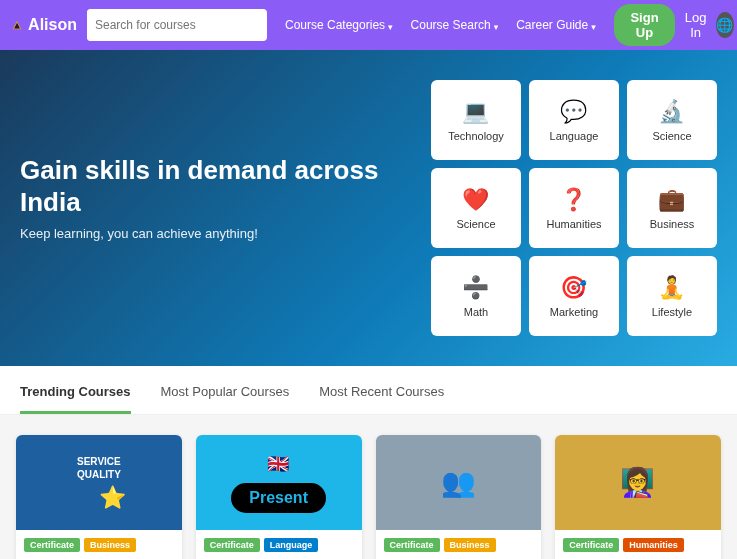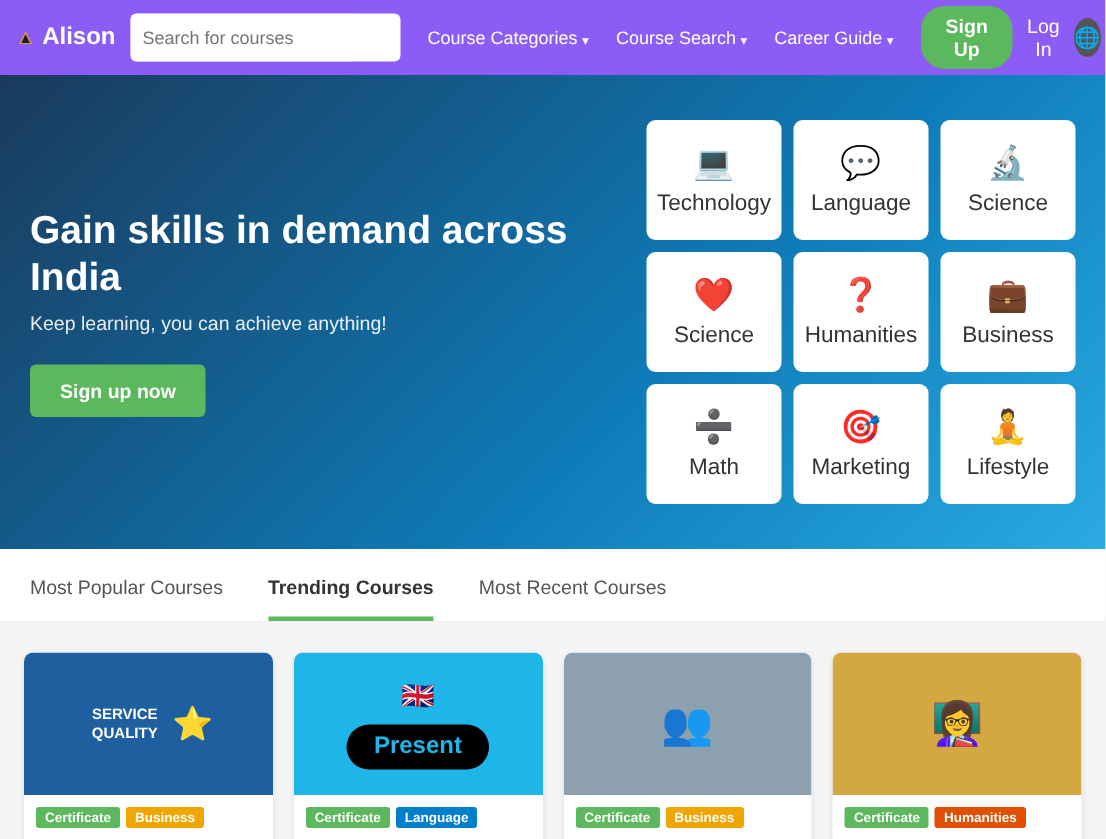--- a/index.html
+++ b/index.html
@@ -159,21 +159,21 @@
       align-items: center;
       justify-content: center;
       gap: 5px;
       cursor: pointer;
       padding: 8px;
     }
     .category-icon {
       font-size: 22px;
     }
     .category-label {
-      font-size: 15px;
+      font-size: 11px;
       color: #333;
       text-align: center;
     }
 
     
     .tabs-section {
       background: white;
       padding: 18px 20px 0;
       border-bottom: 1px solid #eee;
     }
@@ -288,21 +288,20 @@
     <button class="signup-btn">Sign Up</button>
     <button class="login-btn">Log In</button>
     <div class="globe-icon">🌐</div>
   </div>
 </header>
 
 <section class="hero">
   <div class="hero-left">
     <div class="hero-title">Gain skills in demand across India</div>
     <div class="hero-subtitle">Keep learning, you can achieve anything!</div>
-    <button class="hero-signup-btn">Sign up now</button>
   </div>
 
   <div class="hero-right">
 
   <div class="category-card">
     <span class="category-icon">💻</span>
     <span class="category-label">Technology</span>
   </div>
       <div class="category-card">
     <span class="category-icon">💬</span>
@@ -335,32 +334,32 @@
       <div class="category-card">
     <span class="category-icon">🧘</span>
     <span class="category-label">Lifestyle</span>
   </div>
     </div>
 </section>
 
 <div class="tabs-section">
   <div class="tabs">
 
-  <div class="tab">Most Popular Courses</div>
-      <div class="tab active">Trending Courses</div>
+  <div class="tab active">Trending Courses</div>
+      <div class="tab">Most Popular Courses</div>
       <div class="tab">Most Recent Courses</div>
     </div>
 </div>
 
 <div class="courses-section">
   <div class="courses-grid">
 
   <div class="course-card">
     <div class="course-thumb-bg" style="background:#1e5fa0">
-      <div style="display:flex;flex-direction:row;align-items:flex-end;gap:4px">
+      <div style="display:flex;flex-direction:column;align-items:flex-end;gap:4px">
       <div style="font-size:10px;font-weight:bold;color:white;text-align:center;padding:0 6px;line-height:1.3">SERVICE<br>QUALITY</div>
       <div style="font-size:22px">⭐</div>
           </div>
     </div>
     <div class="course-body">
       <div class="badge-row">
             <span class="badge badge-certificate">Certificate</span>
             <span class="badge badge-business">Business</span>
           </div>
       <div class="course-title">Introduction to Service Quality for Service Industries - Revised 2018</div>

